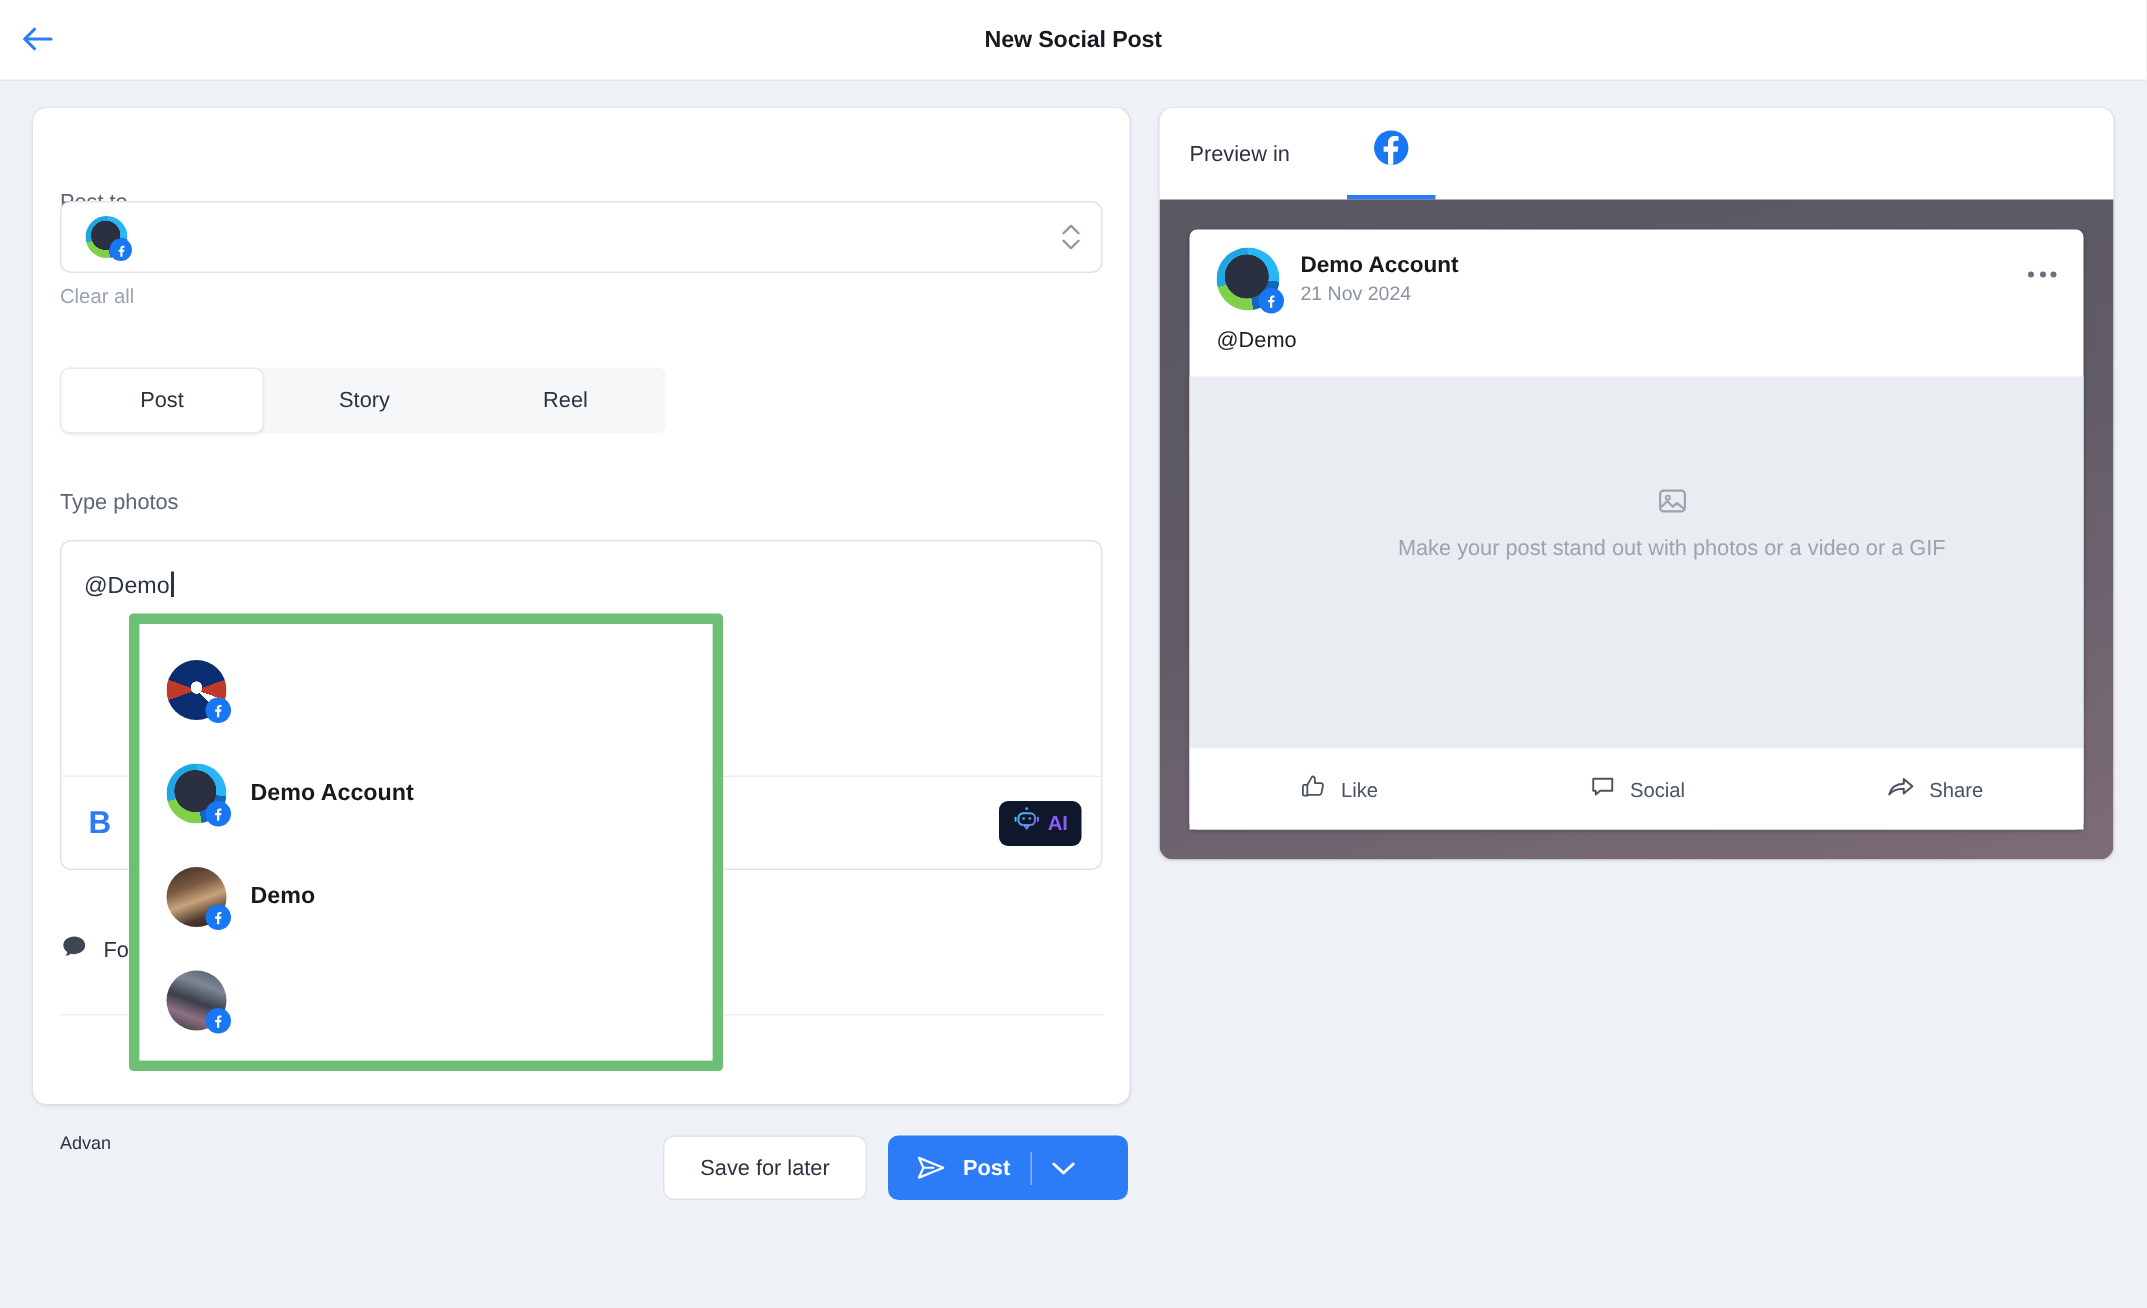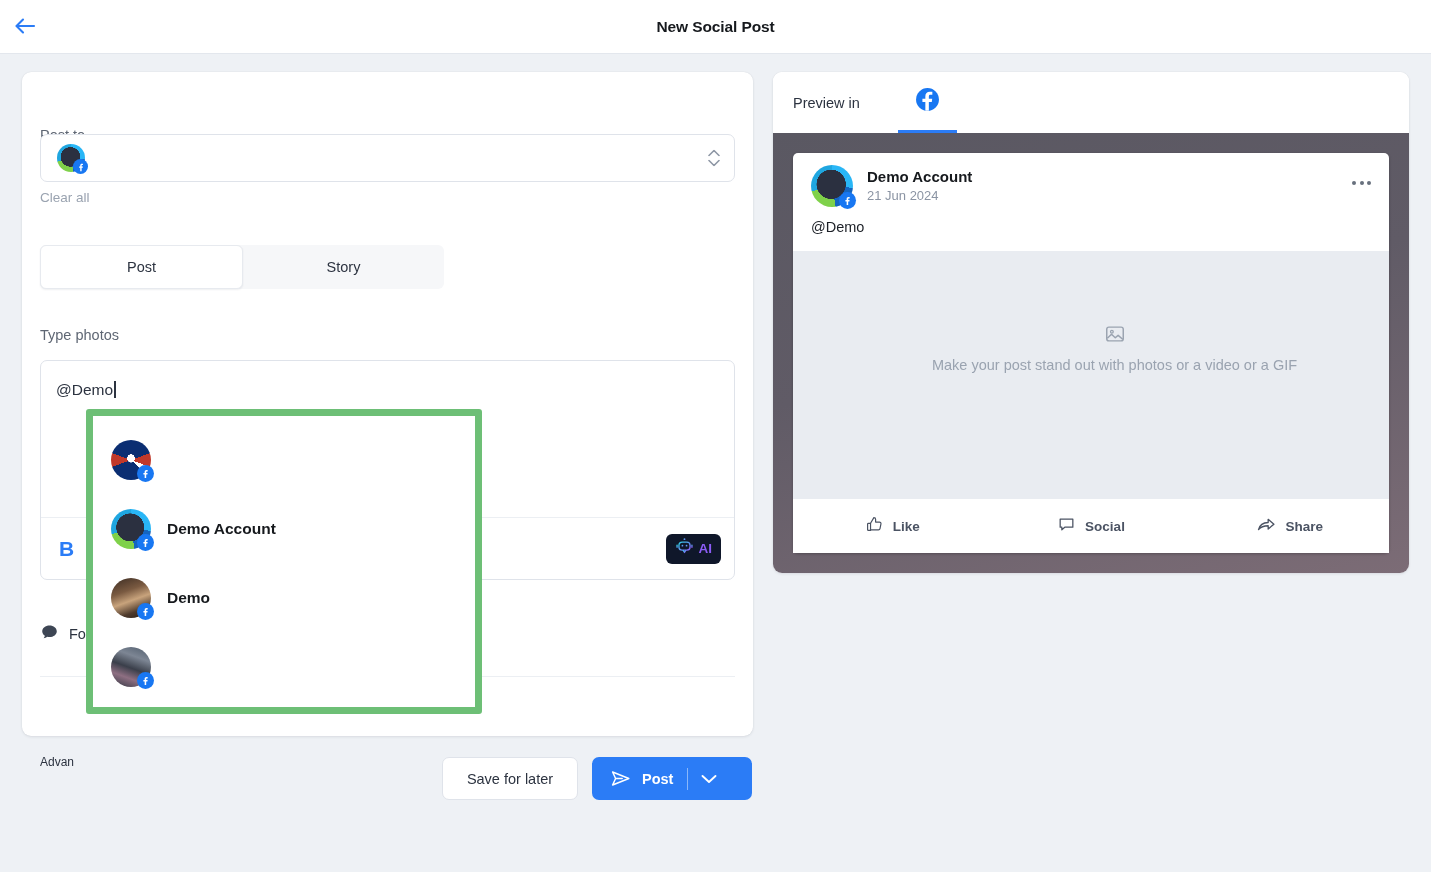--- a/index.html
+++ b/index.html
@@ -213,21 +213,21 @@
   .fb-media {
     flex: 1; background: #e9ecf1; display: flex; flex-direction: column;
     align-items: center; padding-top: 72px; padding-left: 47px;
   }
   .fb-media-hint { font-size: 14.5px; color: #9aa3b0; margin-top: 8px; }
   .fb-actions {
     height: 54px; display: flex; align-items: center; background: #fff;
   }
   .fb-act {
     flex: 1; display: flex; align-items: center; justify-content: center; gap: 9px;
-    font-size: 13.5px; font-weight: bold; color: #4b5363; cursor: pointer;
+    font-size: 13.5px; font-weight: normal; color: #4b5363; cursor: pointer;
   }
 </style>
 </head>
 <body>
 
 <div class="app">
 
   <div class="header">
     <button class="back-btn">
       <span>
@@ -263,20 +263,21 @@
           <path d="M1 1L6 6L11 1" stroke="#8e97a5" stroke-width="1.6" stroke-linecap="round" stroke-linejoin="round"></path>
         </svg>
       </div>
     </div>
 
     <div class="clear-all">Clear all</div>
 
     <div class="seg">
       <div class="seg-item active">Post</div>
       <div class="seg-item">Story</div>
+      <div class="seg-item">Reel</div>
     </div>
 
     <div class="label-content">Type photos</div>
 
     <div class="editor-box">
       <div class="editor-text"><span>@Demo</span><span class="caret"></span></div>
 
       <div class="editor-toolbar">
         <div class="tb-bold">B</div>
         <div class="ai-btn">
@@ -408,21 +409,21 @@
           <div class="av lg">
             <div class="art-eye"></div>
             <span class="badge">
               <svg width="11" height="11" viewBox="0 0 24 24" fill="#fff">
                 <path d="M13.5 22v-8h2.7l.4-3.1h-3.1V8.9c0-.9.25-1.5 1.55-1.5H16.7V4.6c-.3-.04-1.3-.13-2.45-.13-2.44 0-4.1 1.49-4.1 4.22v2.21H7.45V14h2.7v8h3.35z"></path>
               </svg>
             </span>
           </div>
           <div class="fb-meta">
             <div class="fb-name">Demo Account</div>
-            <div class="fb-date">21 Jun 2024</div>
+            <div class="fb-date">21 Nov 2024</div>
           </div>
           <div class="fb-dots">
               <i></i>
               <i></i>
               <i></i>
             </div>
         </div>
 
         <div class="fb-text">@Demo</div>
 

